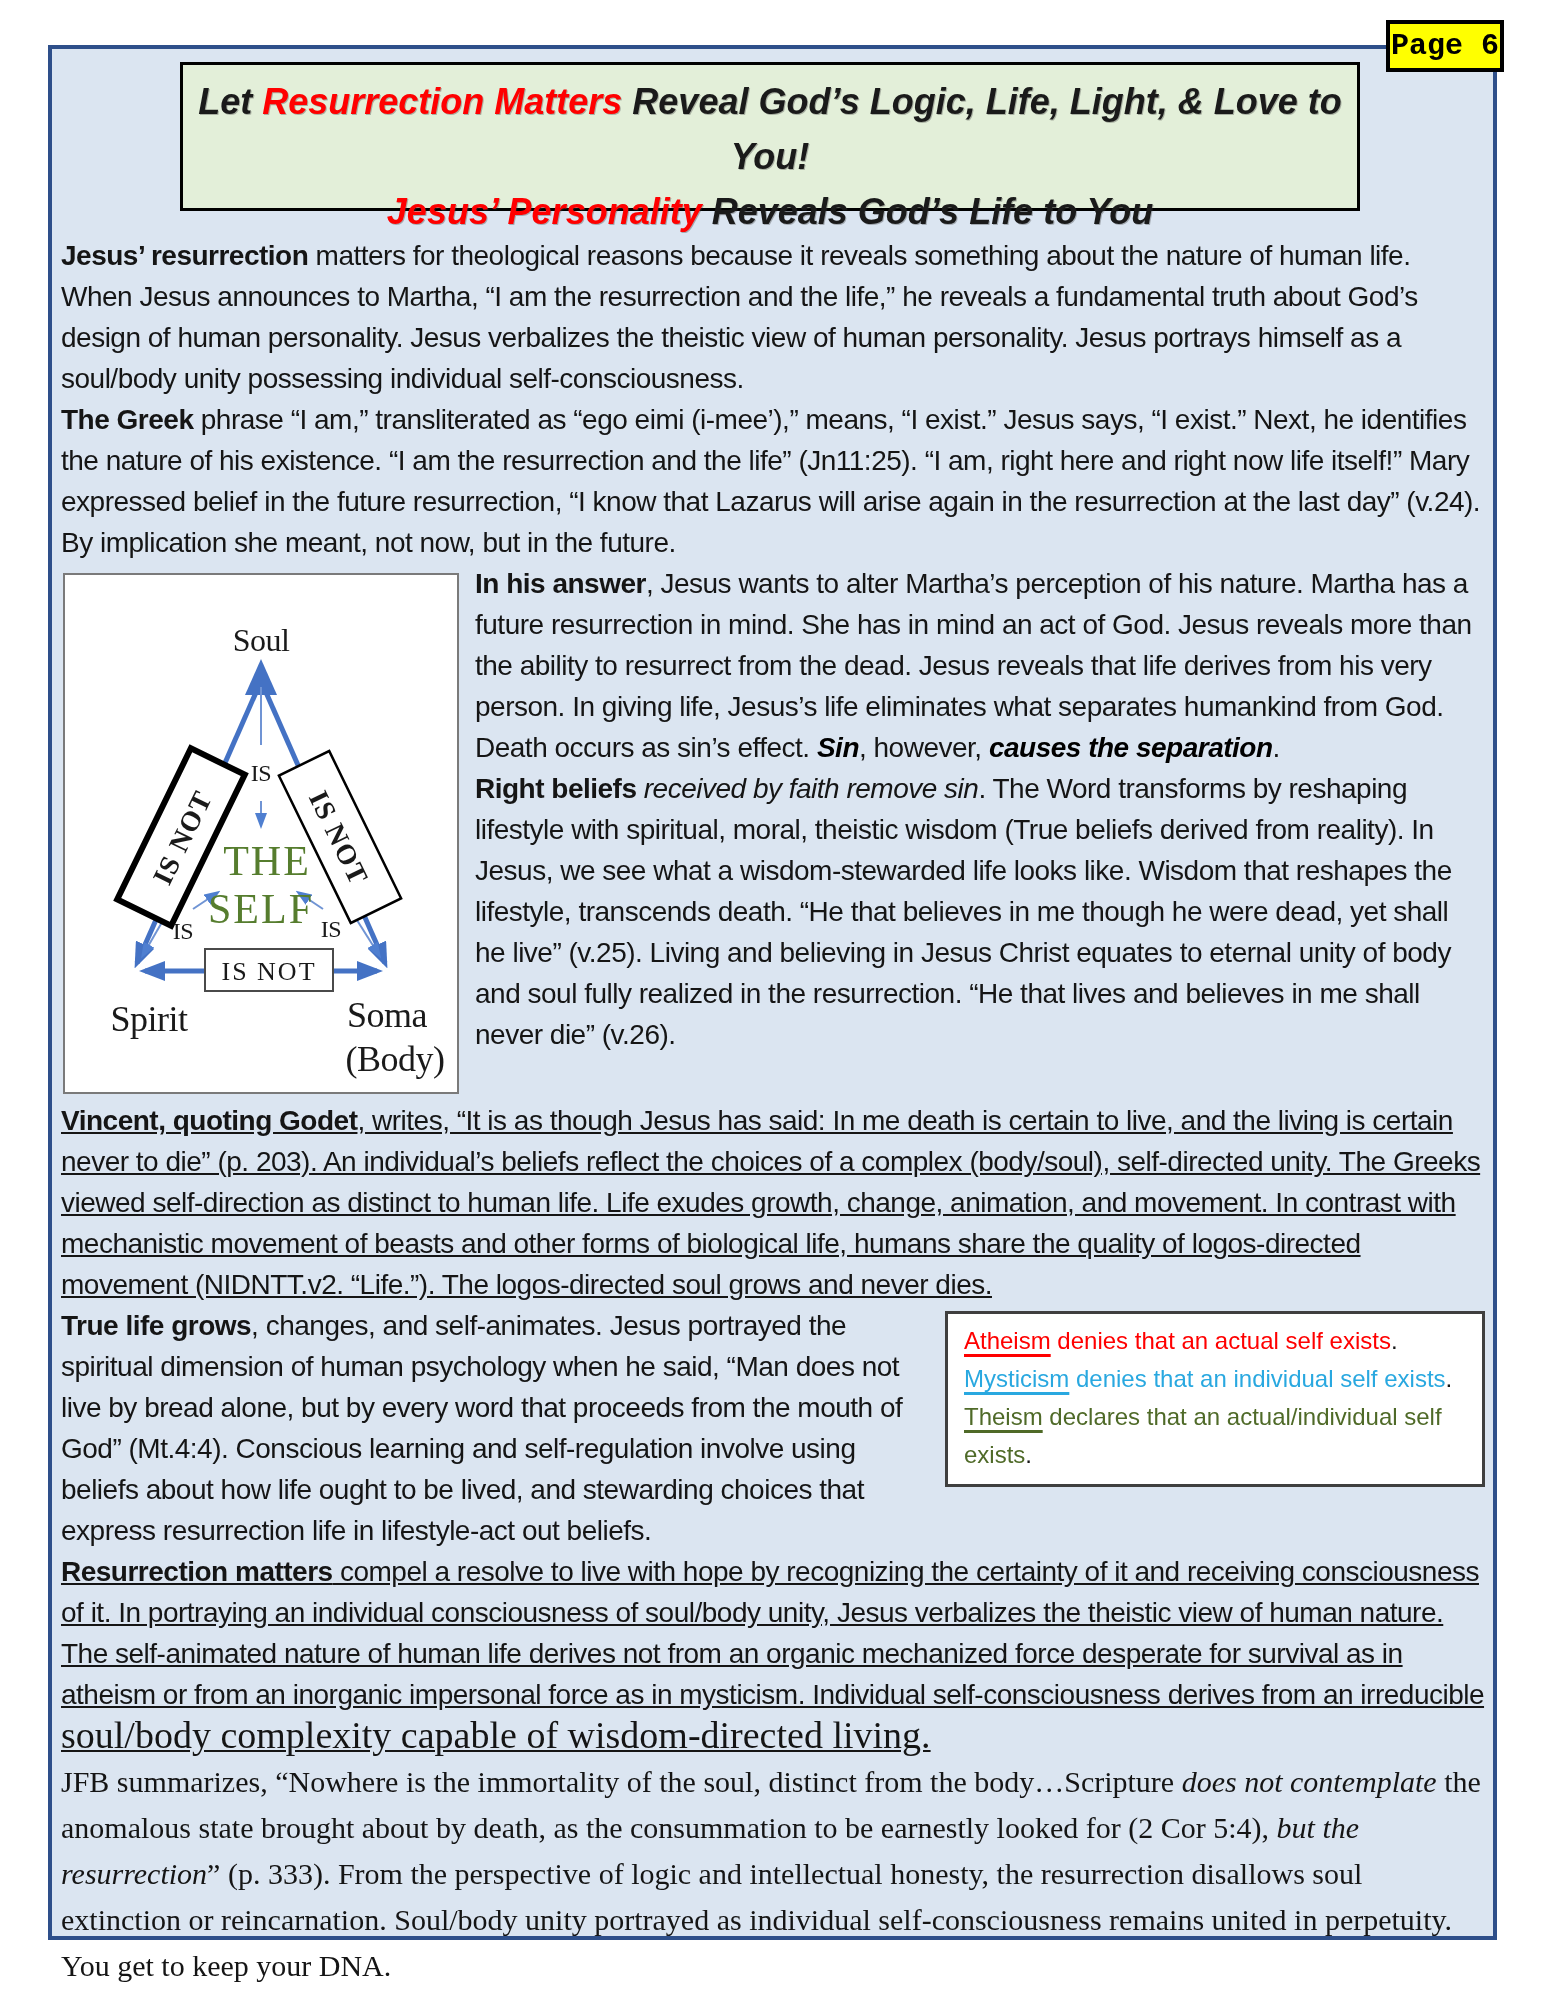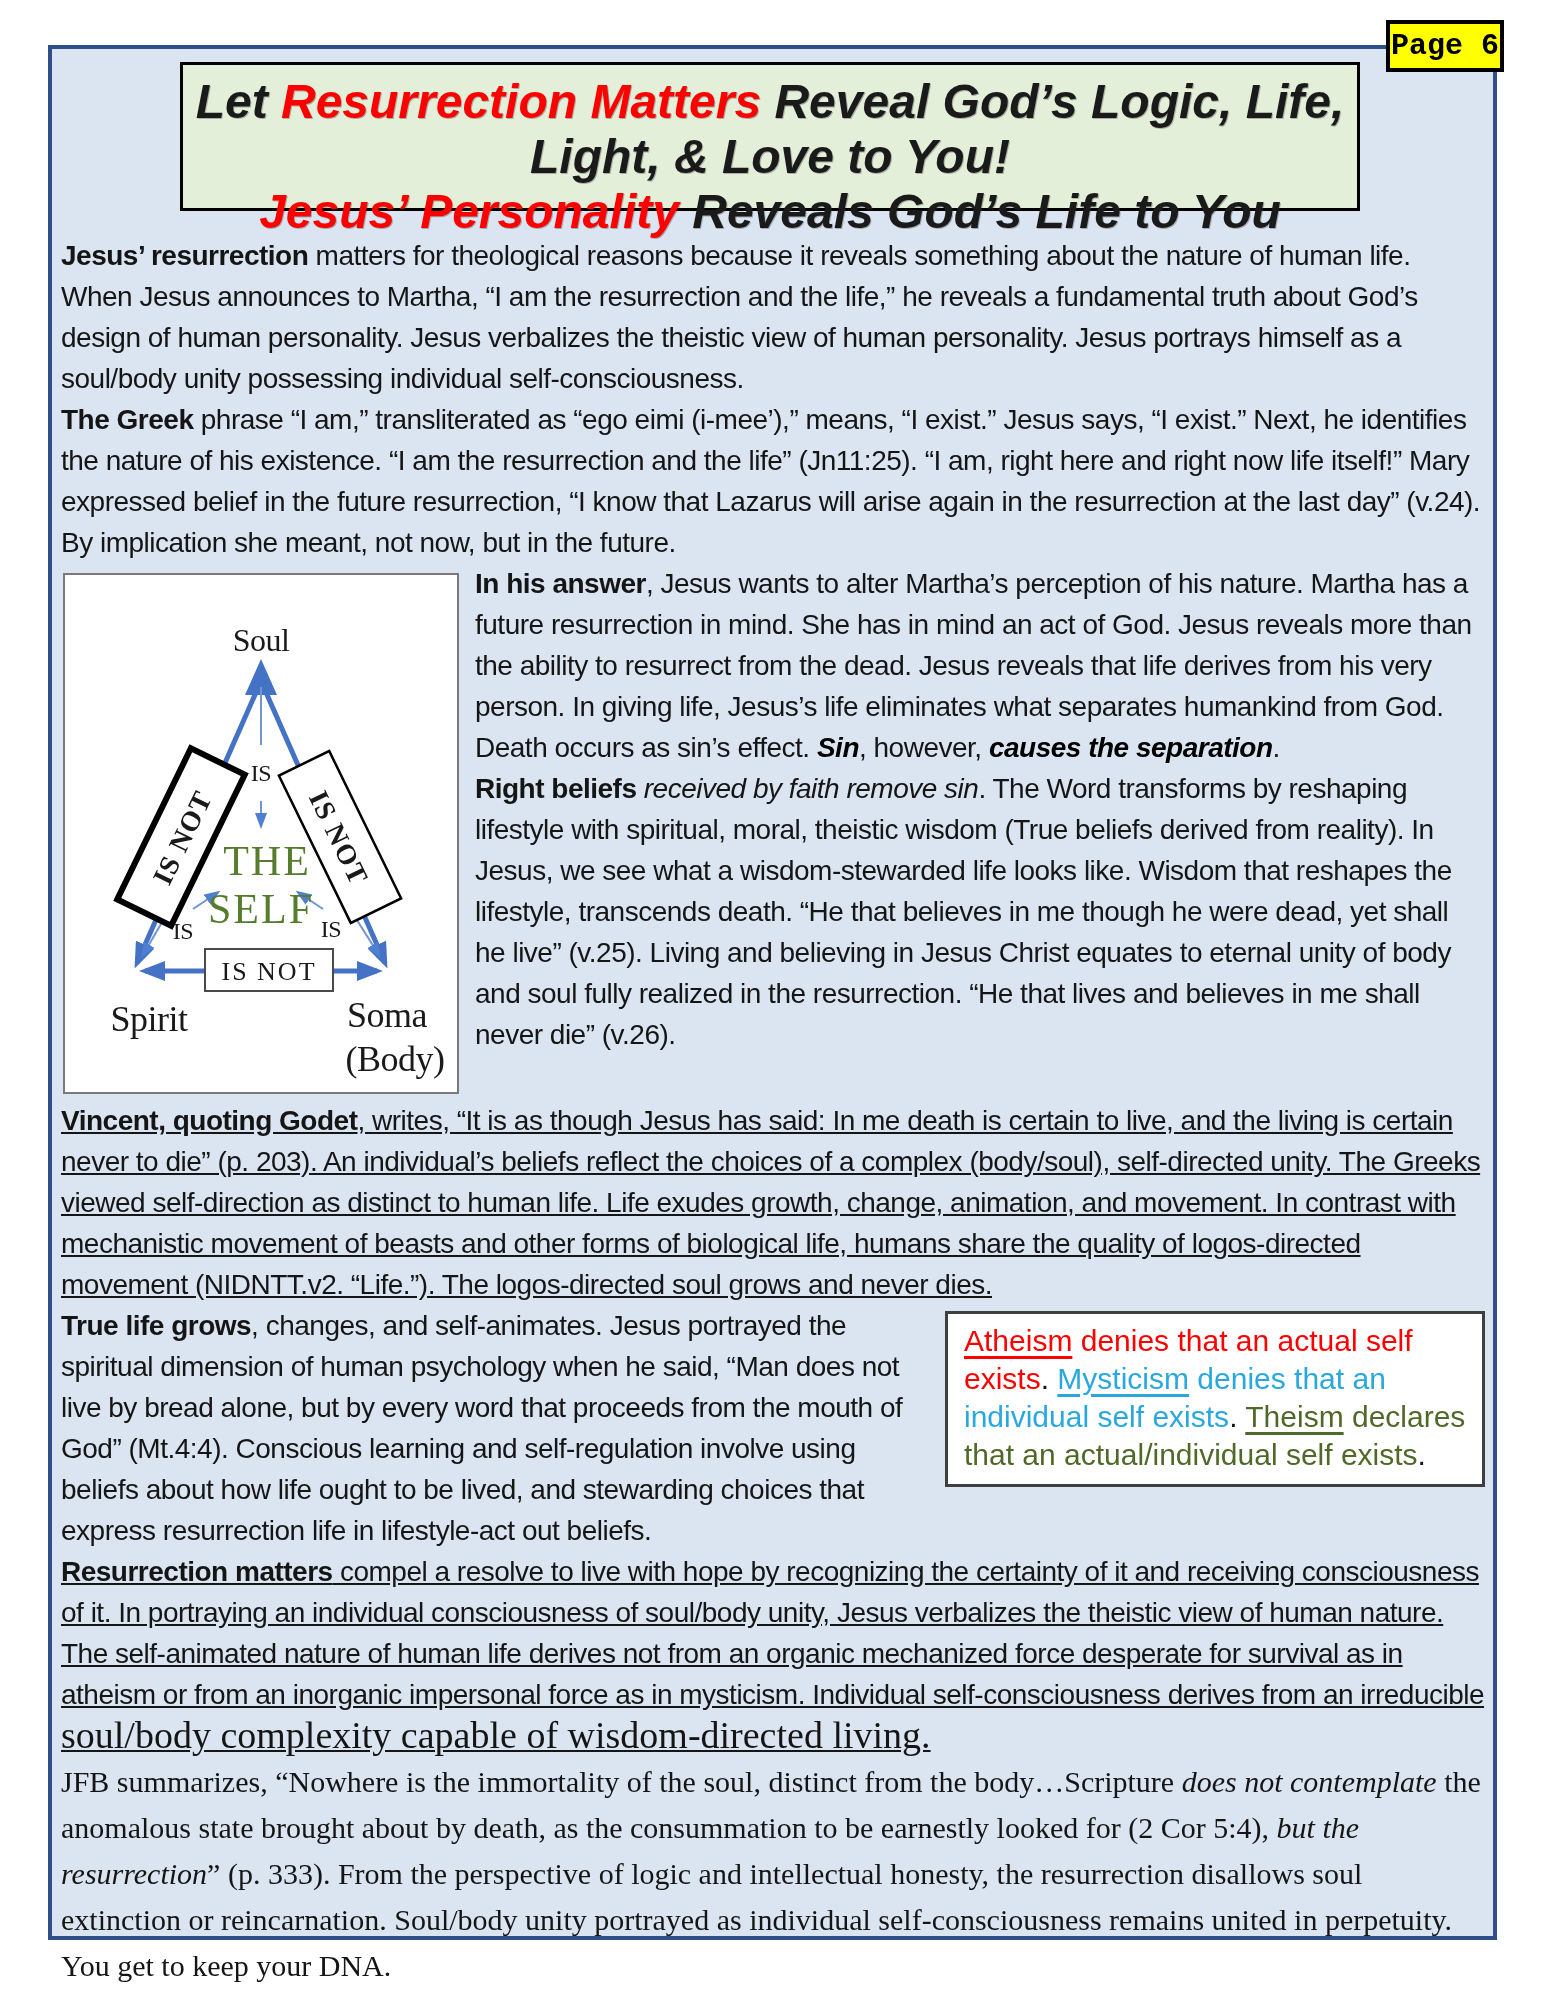--- a/index.html
+++ b/index.html
@@ -14,21 +14,21 @@
   }
   .badge{
     position:absolute;left:1386px;top:20px;width:118px;height:52px;
     background:#ffff00;border:4px solid #000;box-sizing:border-box;
     font-family:Liberation Mono, monospace;font-weight:bold;font-size:30px;
     text-align:center;line-height:44px;z-index:10;color:#000;
   }
   .header-box{
     margin:13px 0 0 128px;width:1180px;height:149px;box-sizing:border-box;
     background:#e3efd9;border:3px solid #000;text-align:center;
-    font-weight:bold;font-style:italic;font-size:48px;line-height:55px;
+    font-weight:bold;font-style:italic;font-size:36px;line-height:55px;
     padding-top:9px;color:#1a1a1a;
     text-shadow:1px 1px 0 rgba(60,60,60,0.35);
   }
   .header-box .red{color:#ff0000;}
   .content{
     padding:24px 8px 0 9px;
     font-size:28px;line-height:41px;letter-spacing:-0.5px;color:#151515;
   }
   .body-p{margin:0;}
   .b{font-weight:bold;}
@@ -42,21 +42,21 @@
     float:left;width:392px;height:517px;background:#ffffff;
     border:2px solid #7a7a7a;box-sizing:content-box;
     margin:10px 16px 6px 2px;
   }
   .diagram svg{display:block;}
   .dg-serif{font-family:"Liberation Serif",serif;fill:#1a1a1a;}
   .dg-green{fill:#567d2e;}
   .sidebox{
     float:right;width:540px;box-sizing:border-box;background:#ffffff;
     border:3px solid #3f3f3f;margin:6px 0 8px 14px;padding:8px 14px 10px 16px;
-    font-size:30px;line-height:38px;letter-spacing:0;
+    font-size:24px;line-height:38px;letter-spacing:0;
   }
   .sidebox .red{color:#ff0000;}
   .sidebox .cyan{color:#29a8e0;}
   .sidebox .green{color:#4f6a28;}
   .u{text-decoration:underline;text-decoration-thickness:3px;text-underline-offset:5px;}
 </style>
 </head>
 <body>
 
 <div class="badge">Page 6</div>

